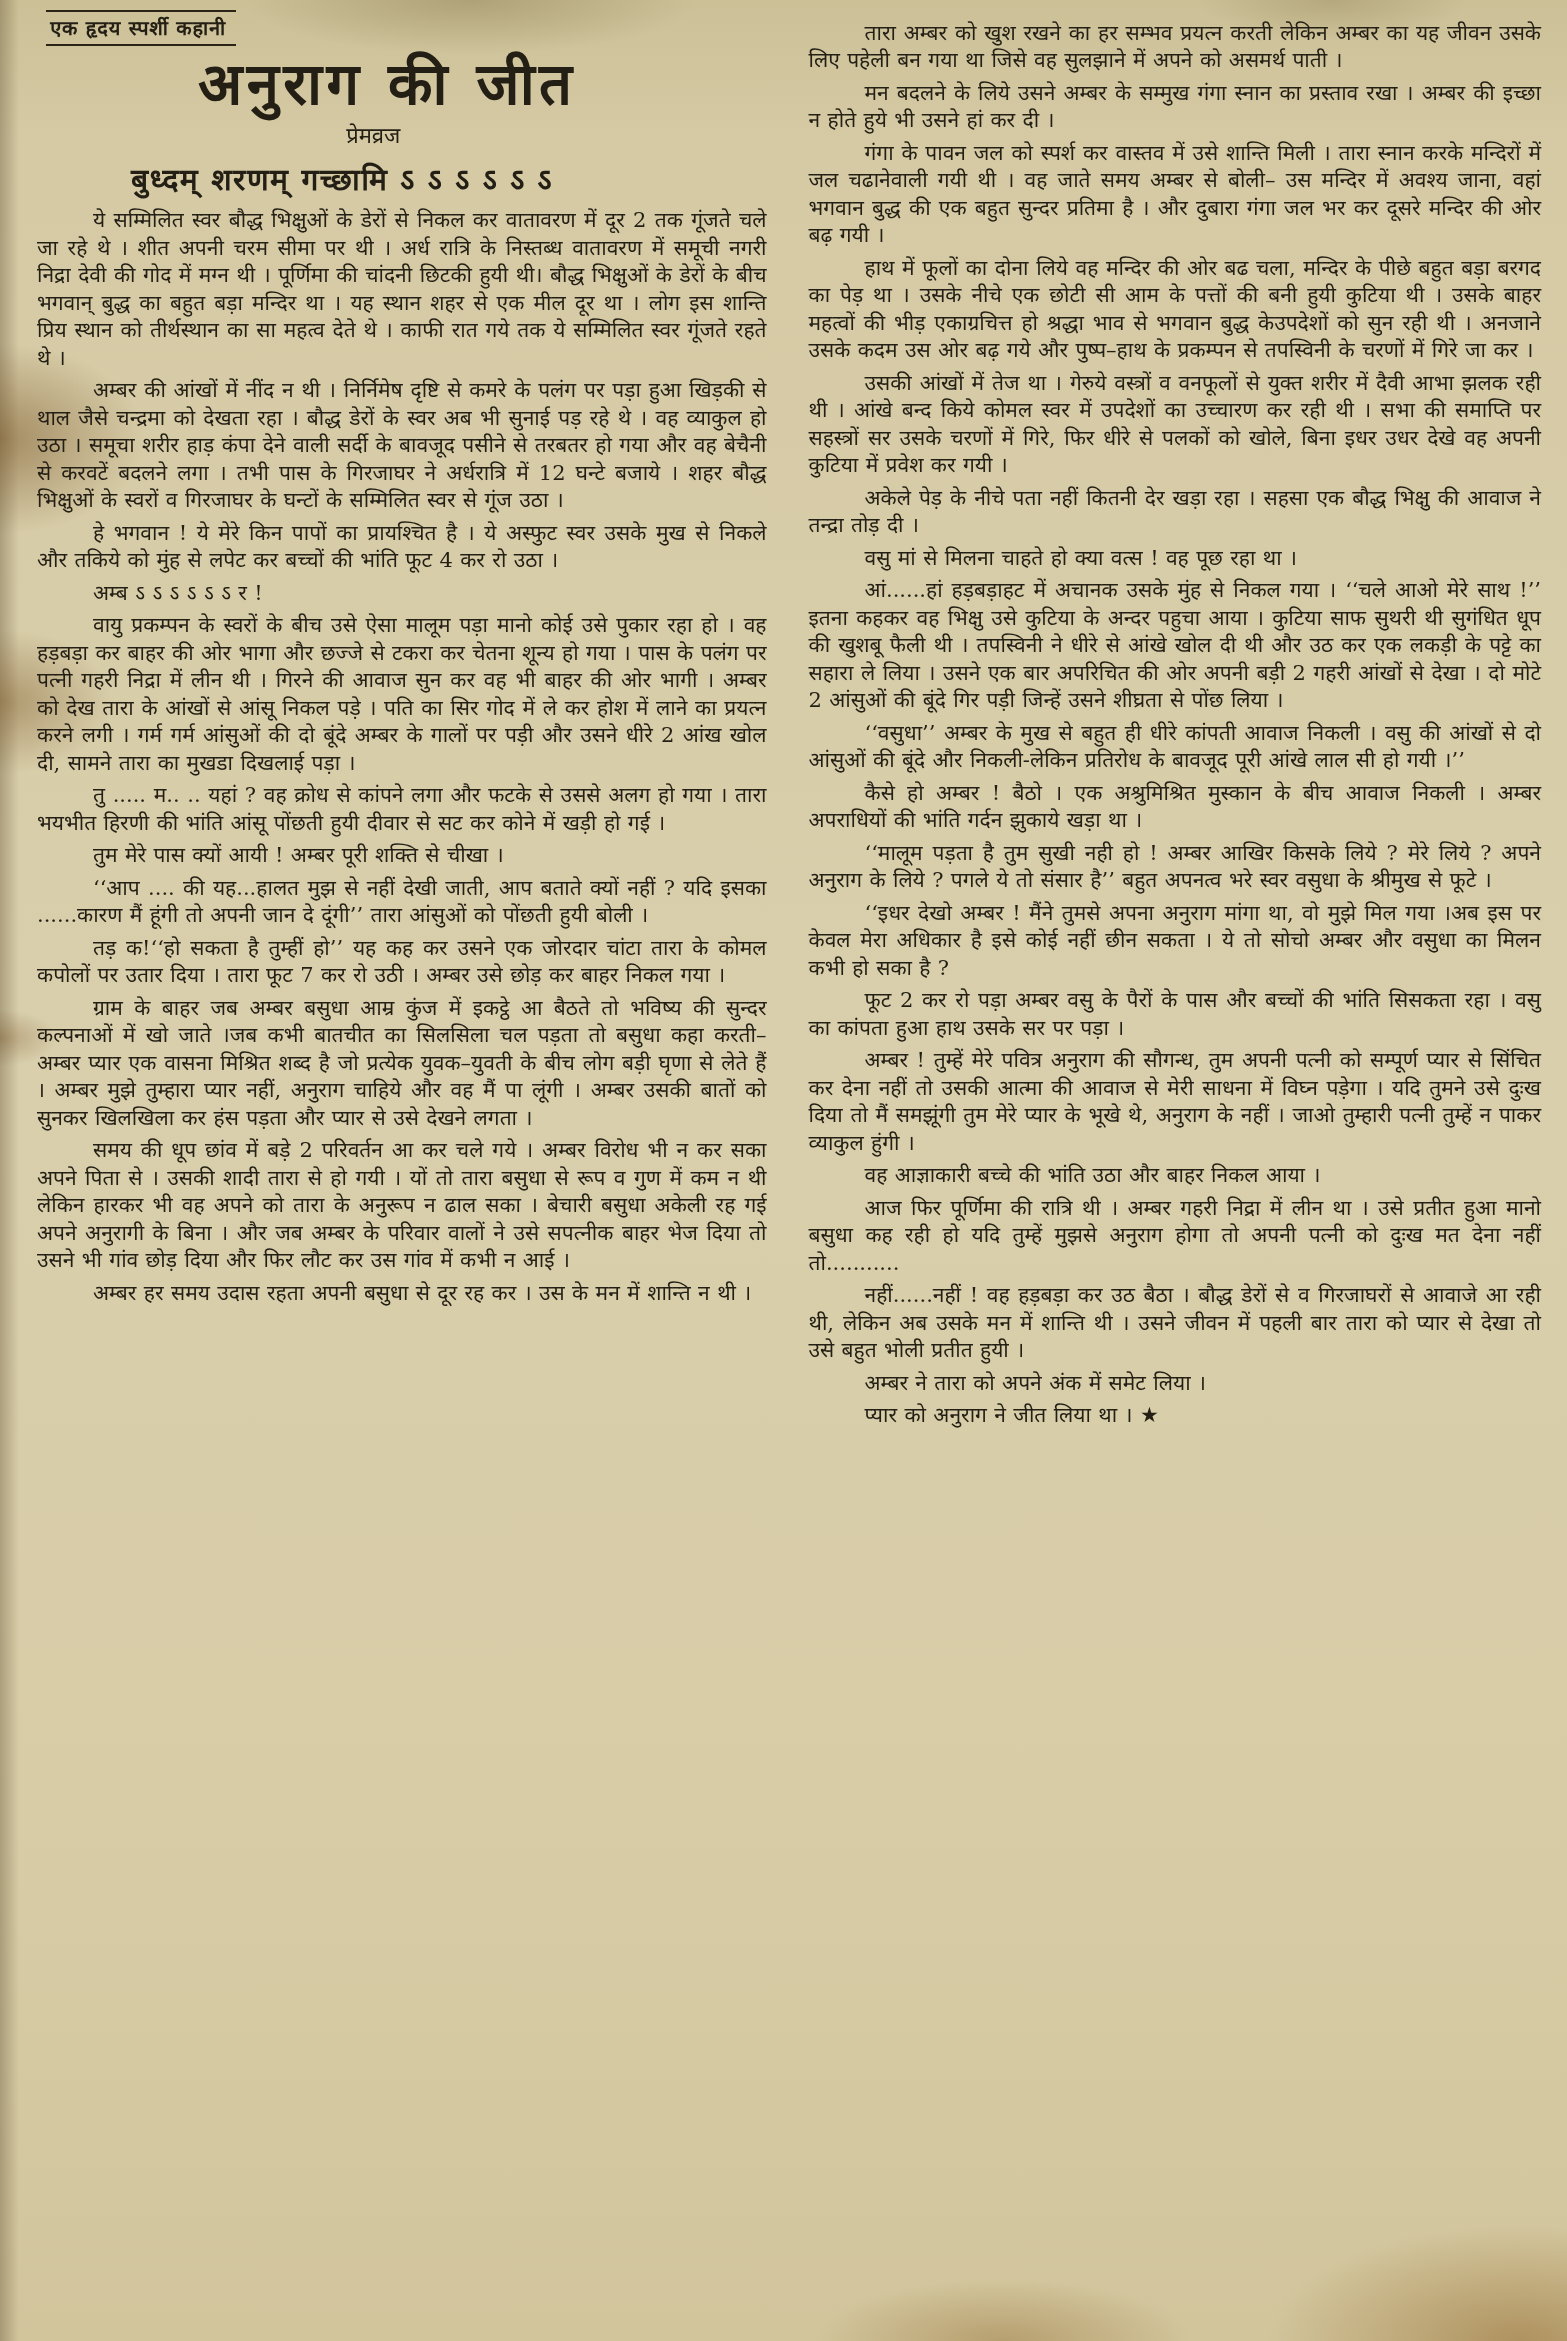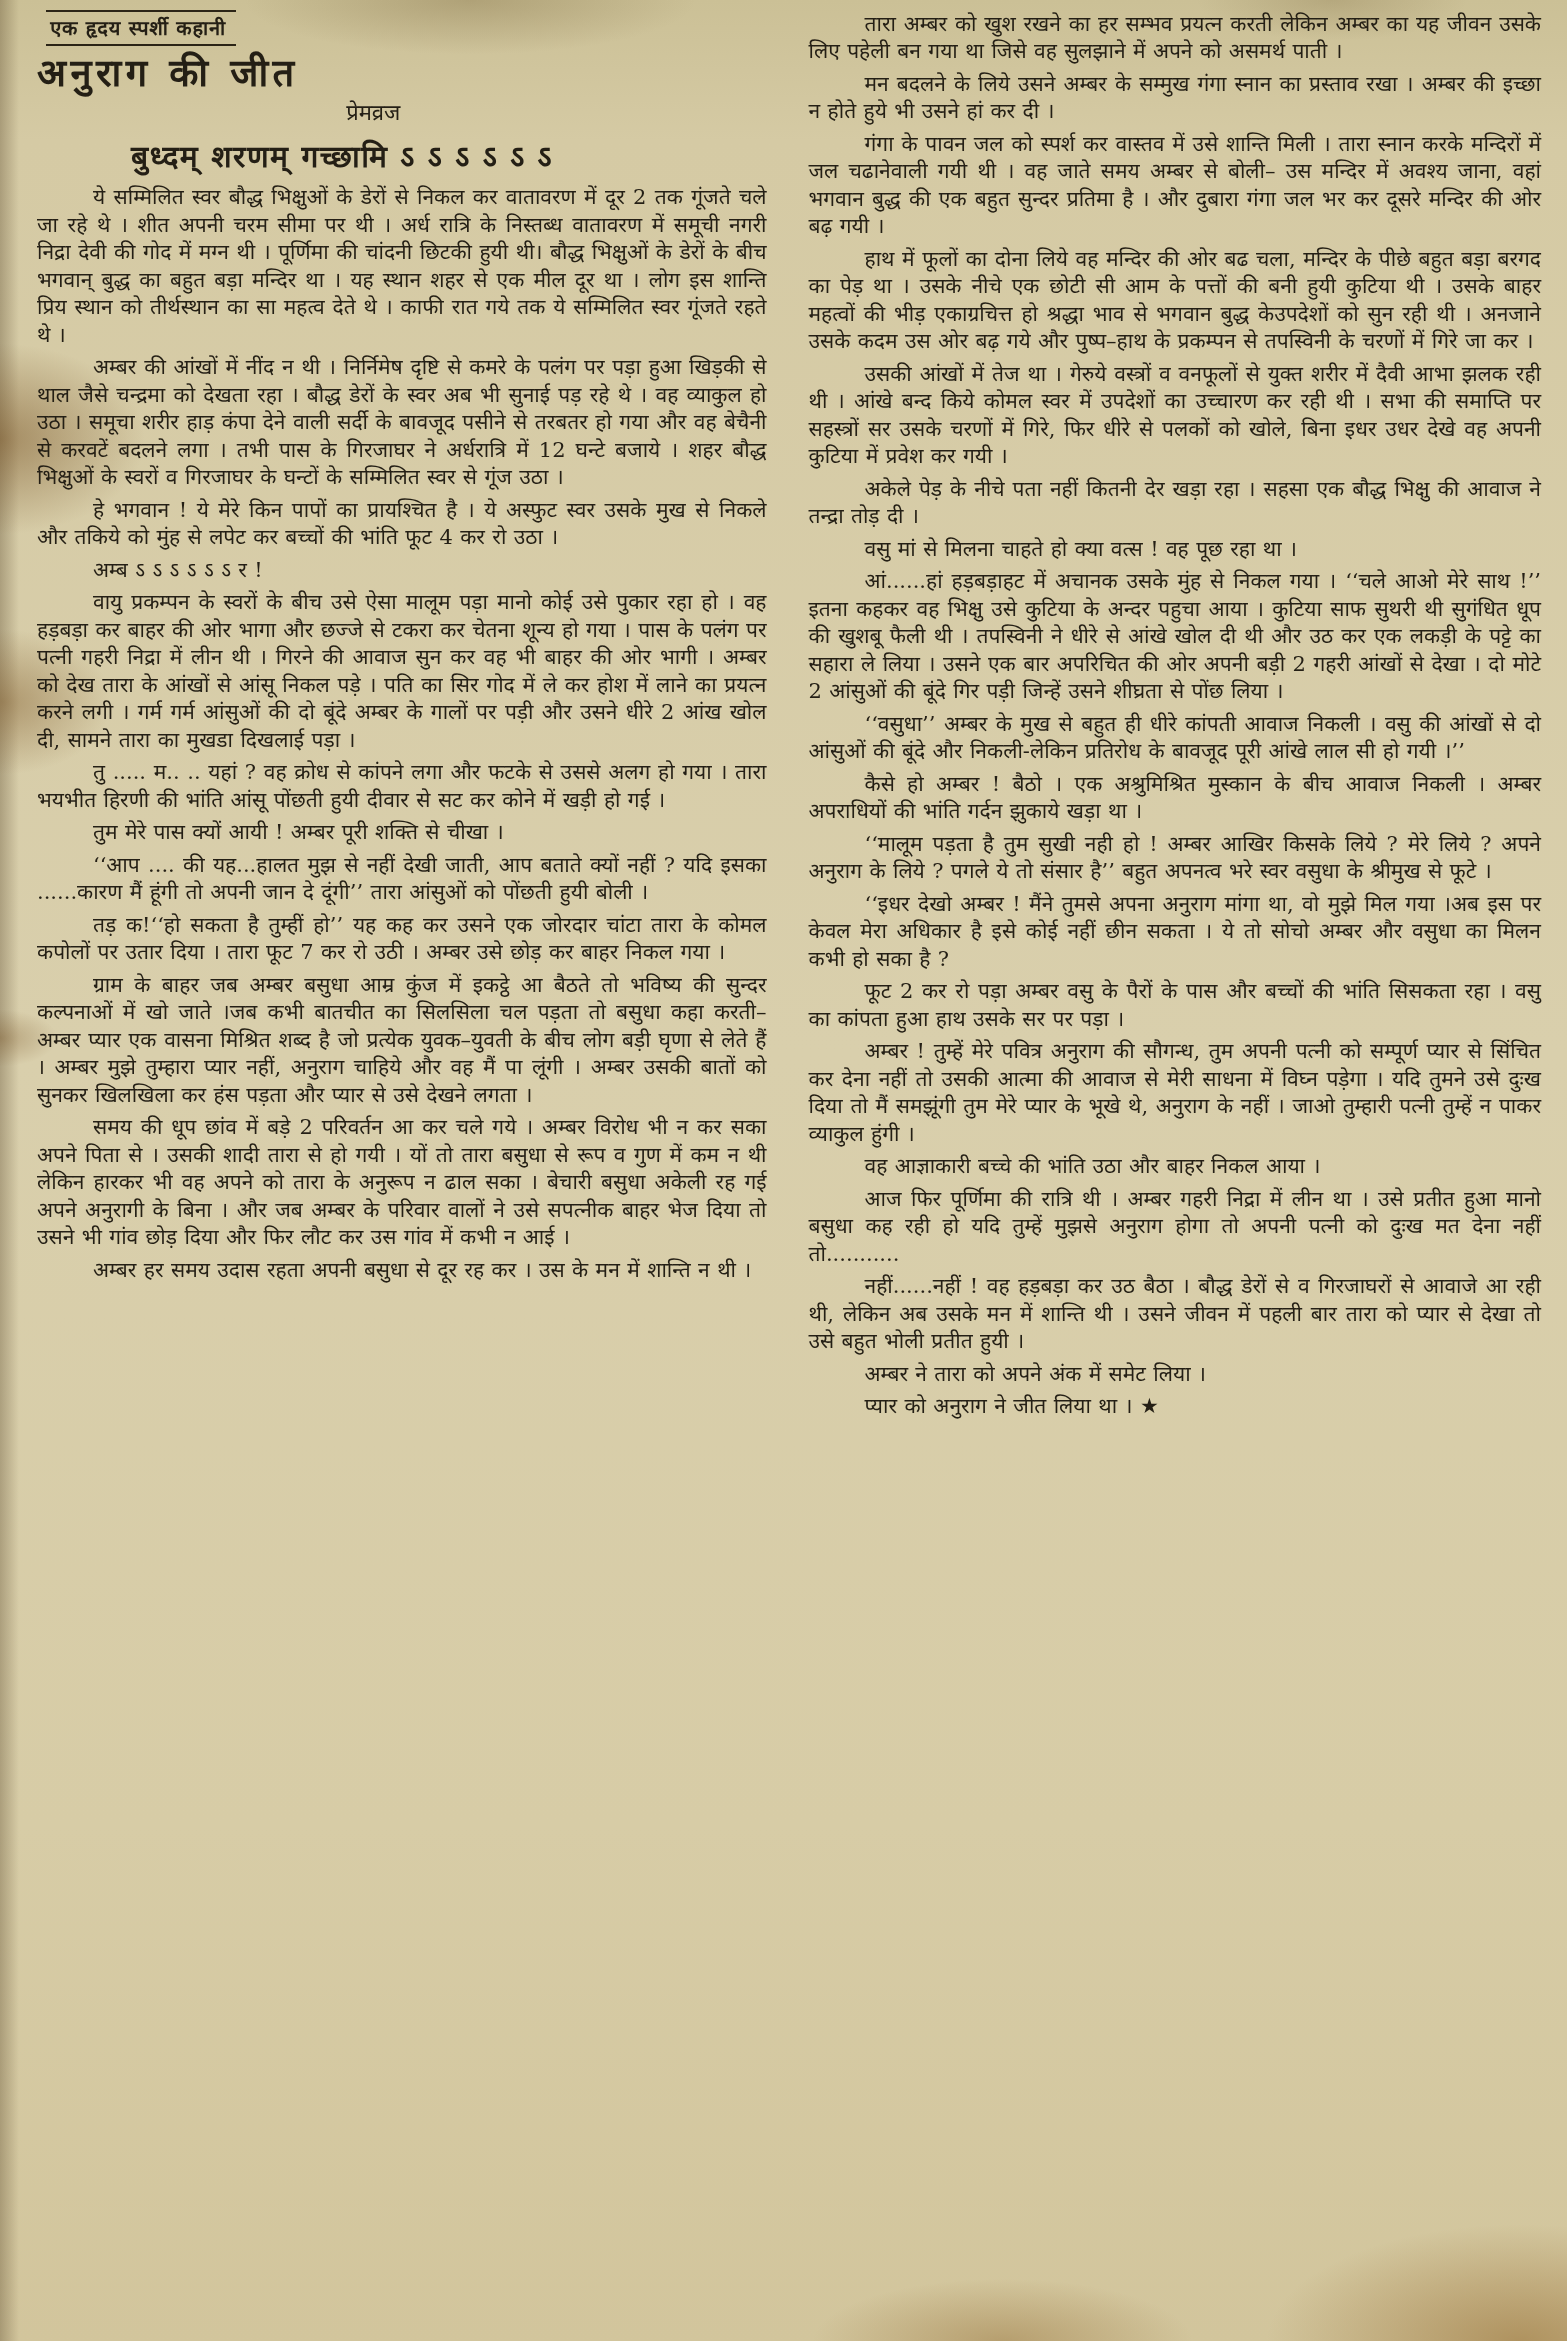--- a/index.html
+++ b/index.html
@@ -35,21 +35,22 @@
     display:inline-block;
     font-size:20px;
     font-weight:bold;
     letter-spacing:0.7px;
     padding:1.5px 10.2px 3.7px 4.4px;
     border-top:2.2px solid #2b2416;
     border-bottom:2.2px solid #2b2416;
     margin:1.5px 0 2.9px 8.8px;
   }
   .title {
-    font-size:38px;
+    text-align:center;
+    font-size:58px;
     font-weight:bold;
     letter-spacing:4.4px;
     line-height:1.15;
     margin:1.5px 29px 0 0;
   }
   .author {
     text-align:center;
     font-size:22px;
     padding-right:57px;
     margin:1.5px 0 8.8px 0;
@@ -63,21 +64,21 @@
     text-indent:0;
   }
   .para {
     font-size:21px;
     line-height:1.31;
     text-align:justify;
     text-indent:56px;
     margin-top:5px;
     word-spacing:0.7px;
   }
-  .col-right .para:first-child { margin-top:2px; }
+  .col-right .para:first-child { margin-top:11px; }
 </style>
 </head>
 <body>
 
 <div class="page">
   <div class="columns">
 
     <div class="col col-left">
       <div class="header-tag">एक हृदय स्पर्शी कहानी</div>
 

